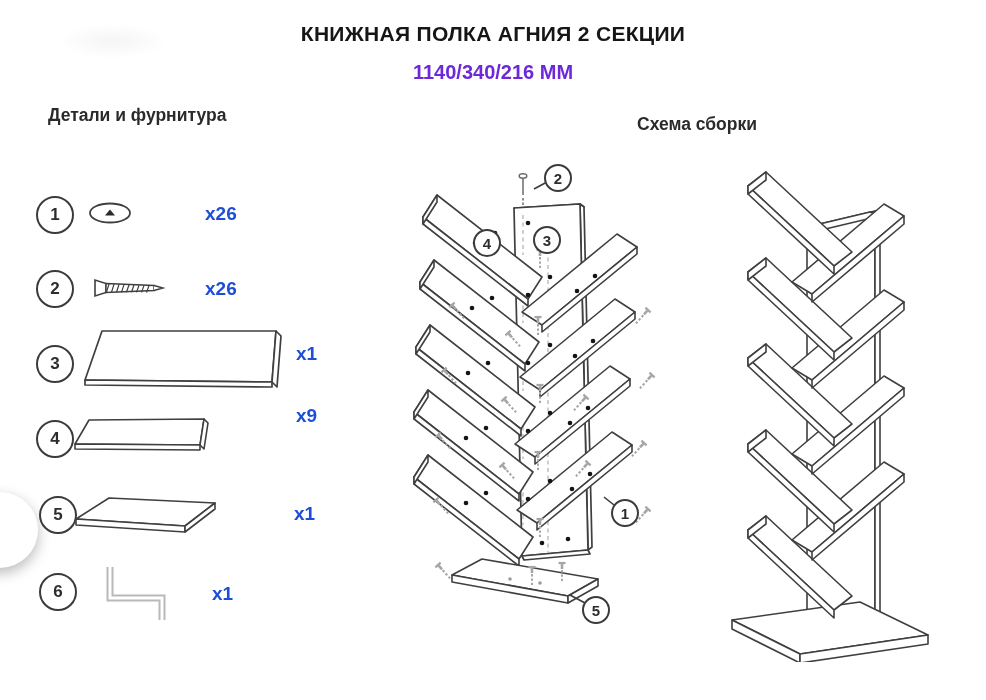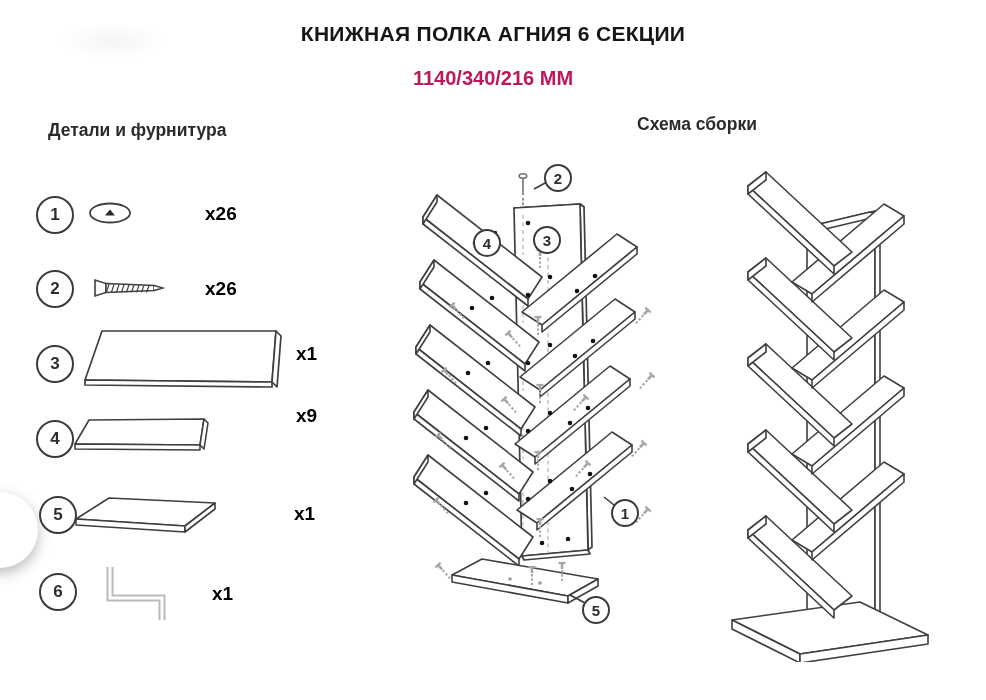--- a/index.html
+++ b/index.html
@@ -1,49 +1,49 @@
 <!DOCTYPE html>
 <html><head>
 <meta charset="utf-8">
 <style>
   html,body{margin:0;padding:0;background:#ffffff;}
   #page{position:relative;width:986px;height:700px;background:#ffffff;overflow:hidden;
         font-family:"Liberation Sans","DejaVu Sans",sans-serif;color:#1d1d1d;}
   .abs{position:absolute;}
   .title-wrap{left:0;top:22px;width:100%;text-align:center;}
   .title-line1{font-size:21px;font-weight:700;letter-spacing:.3px;color:#161616;}
-  .title-line2{font-size:20px;font-weight:700;margin-top:21px;color:#be185d;text-align:center;}
+  .title-line2{font-size:20px;font-weight:700;margin-top:15px;color:#6d28d9;text-align:center;}
   .section-heading{font-size:17.5px;font-weight:700;color:#2a2a2a;}
   .pnum{width:34px;height:34px;border:2px solid #3b3b3b;border-radius:50%;
         display:flex;align-items:center;justify-content:center;
         font-size:17px;font-weight:700;color:#2d2d2d;background:#fff;}
-  .count{font-size:19px;font-weight:700;color:#000000;}
+  .count{font-size:19px;font-weight:700;color:#1d4ed8;}
   .callout-num{font-size:15px;font-weight:700;fill:#2d2d2d;}
   svg{display:block;}
   .smudge{left:58px;top:24px;width:110px;height:34px;border-radius:50%;
           background:radial-gradient(ellipse at center,#9a9a9a 0%,transparent 70%);
           opacity:.10;filter:blur(2px);}
   .edge-button{left:-38px;top:492px;width:76px;height:76px;border-radius:50%;
           background:#fff;box-shadow:0 5px 14px rgba(0,0,0,.28);}
 </style>
 </head>
 <body>
 
 <div id="page">
 
   <div class="abs smudge"></div>
 
   <div class="abs edge-button"></div>
 
   <div class="abs title-wrap">
-    <div class="title-line1">КНИЖНАЯ ПОЛКА АГНИЯ 6 СЕКЦИИ</div>
+    <div class="title-line1">КНИЖНАЯ ПОЛКА АГНИЯ 2 СЕКЦИИ</div>
     <div class="title-line2">1140/340/216 ММ</div>
   </div>
 
-  <div class="abs section-heading" style="left:48px;top:120px">Детали и фурнитура</div>
+  <div class="abs section-heading" style="left:48px;top:105px">Детали и фурнитура</div>
   <div class="abs section-heading" style="left:637px;top:114px">Схема сборки</div>
 
   <div class="abs pnum" style="left:36px;top:196px">1</div>
   <svg class="abs" style="left:86px;top:200px" width="48" height="27" viewBox="0 0 48 27">
     <ellipse cx="24" cy="13" rx="20" ry="9.5" fill="#fff" stroke="#3f3f3f" stroke-width="1.8"></ellipse>
     <path d="M19,15.5 L29,15.5 L24,9.5 Z" fill="#2a2a2a"></path>
   </svg>
   <div class="abs count" style="left:205px;top:203px">x26</div>
 
   <div class="abs pnum" style="left:36px;top:270px">2</div>

